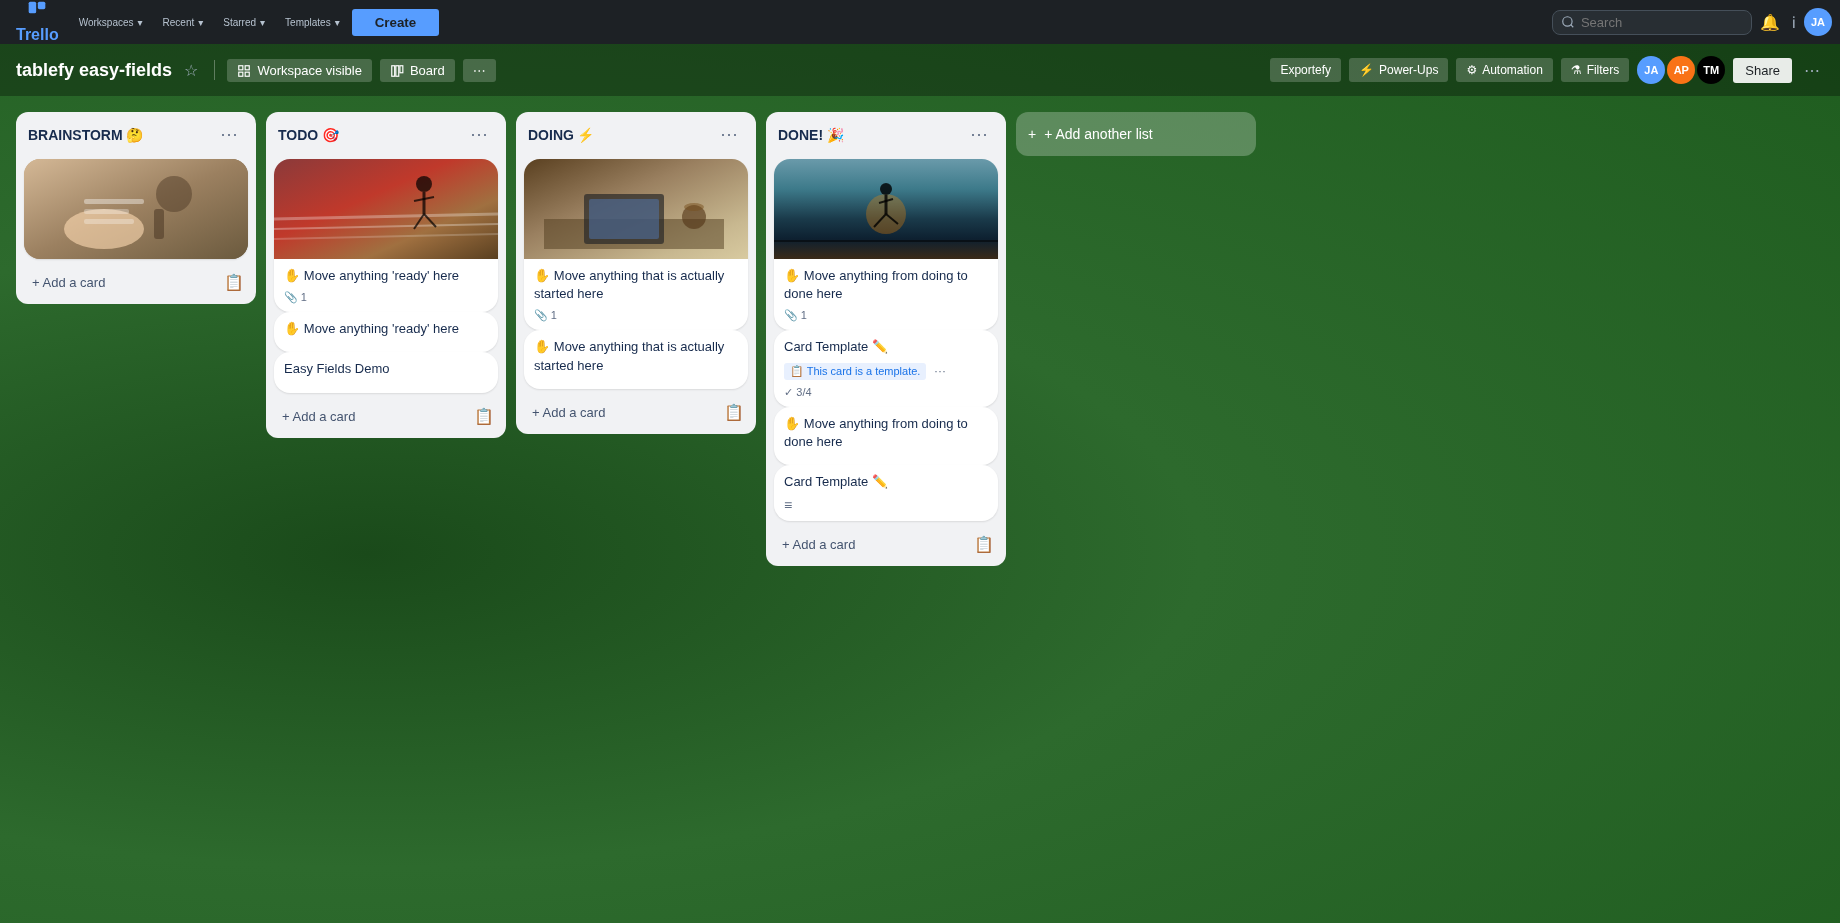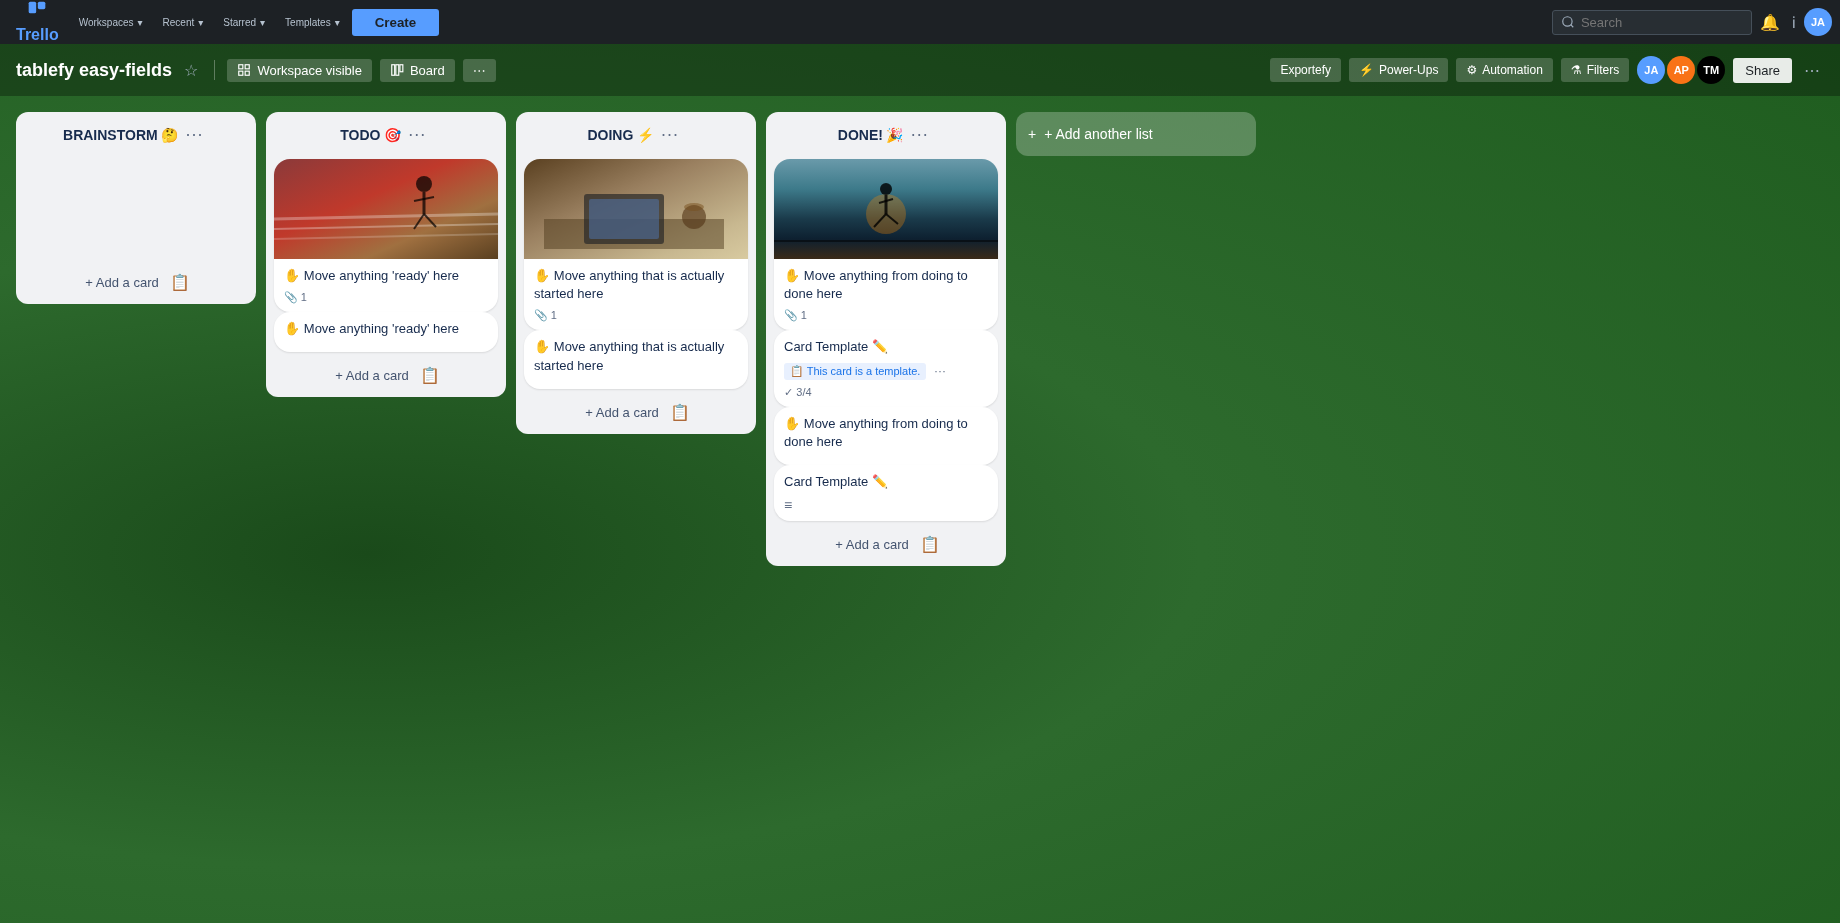--- a/index.html
+++ b/index.html
@@ -35,21 +35,21 @@
       padding: 4px 8px; border-radius: 3px;
     }
     .topnav-btn-create {
       background: #579dff; color: #1d2125; font-weight: 600;
       border: none; border-radius: 3px; padding: 6px 23px; cursor: pointer;
     }
     .topnav-spacer { flex: 1; }
     .topnav-search {
       display: flex; align-items: center;
       background: #282e33; border: 1px solid #454f59;
-      border-radius: 3px; padding: 4px 8px; gap: 6px;
+      border-radius: 8px; padding: 4px 8px; gap: 6px;
       color: #9fadbc; width: 200px;
     }
     .topnav-search input {
       background: none; border: none; color: #b6c2cf;
       font-size: 13px; outline: none; width: 150px;
     }
     .topnav-icon-btn {
       background: none; border: none; color: #9fadbc;
       cursor: pointer; padding: 4px; border-radius: 3px;
       font-size: 16px;
@@ -70,21 +70,21 @@
     }
     .board-title {
       color: #fff; font-size: 18px; font-weight: 700;
       cursor: pointer;
     }
     .star-btn {
       background: none; border: none; color: #9fadbc;
       cursor: pointer; font-size: 16px; padding: 4px;
     }
     .board-pill {
-      display: flex; align-items: center; gap: 6px;
+      display: flex; align-items: flex-end; gap: 6px;
       background: rgba(255,255,255,0.2); color: #fff;
       border: none; border-radius: 3px; padding: 4px 10px;
       font-size: 13px; cursor: pointer;
     }
     .separator { width: 1px; height: 20px; background: rgba(255,255,255,0.3); margin: 0 4px; }
     .bh-right { margin-left: auto; display: flex; align-items: center; gap: 8px; }
     .power-btn {
       display: flex; align-items: center; gap: 5px;
       background: rgba(255,255,255,0.2); color: #fff;
       border: none; border-radius: 3px; padding: 5px 10px;
@@ -103,21 +103,21 @@
       overflow-x: auto; height: calc(923px - 44px - 52px);
     }
 
     
     .list {
       background: #f1f2f4;
       border-radius: 12px;
       width: 240px;
       min-width: 240px;
       max-height: calc(100% - 20px);
-      display: flex; flex-direction: column; align-items: center;
+      display: flex; flex-direction: column;
     }
     .list-header {
       display: flex; align-items: center; justify-content: space-between;
       padding: 10px 12px 8px;
     }
     .list-title {
       font-size: 14px; font-weight: 600; color: #172b4d;
       display: flex; align-items: center; gap: 6px;
     }
     .list-menu-btn {
@@ -359,20 +359,25 @@
           </div>
         </div>
       </div>
 
       <div class="card">
         <div class="card-body">
           <div class="card-text">✋ Move anything 'ready' here</div>
         </div>
       </div>
 
+      <div class="card">
+        <div class="card-body">
+          <div class="card-text">Easy Fields Demo</div>
+        </div>
+      </div>
     </div>
     <div class="list-footer">
       <div style="display:flex; justify-content:space-between; align-items:center;">
         <button class="add-card-btn">+ Add a card</button>
         <button style="background:none;border:none;cursor:pointer;color:#626f86;font-size:16px;padding:4px;">📋</button>
       </div>
     </div>
   </div>
 
   <div class="list">

